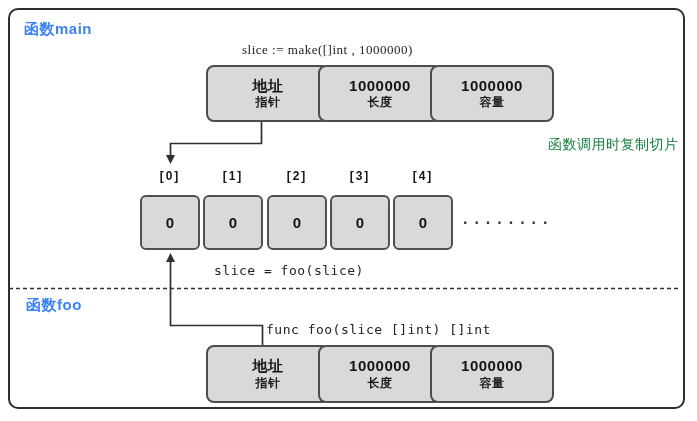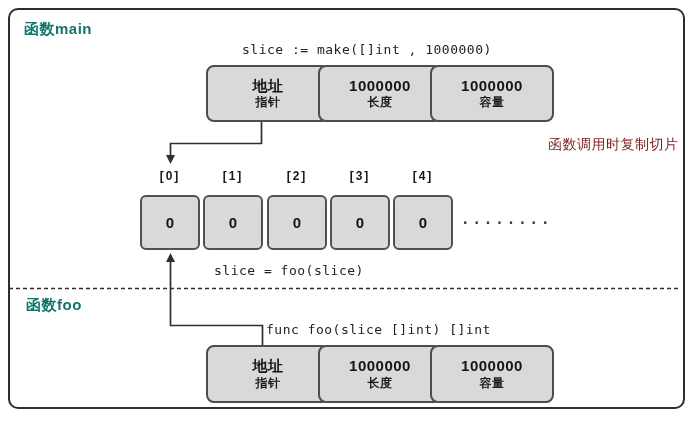--- a/index.html
+++ b/index.html
@@ -25,21 +25,21 @@
   }
   .connectors {
     position: absolute;
     left: 0; top: 0;
     pointer-events: none;
   }
   .scope-label {
     position: absolute;
     font-size: 15px;
     font-weight: 700;
-    color: #0f766e;
+    color: #3b82f6;
     letter-spacing: 0.5px;
     white-space: nowrap;
   }
   .code {
     position: absolute;
     font-family: "DejaVu Sans Mono", "Liberation Mono", monospace;
     font-size: 13px;
     color: #222222;
     letter-spacing: 0.5px;
     white-space: nowrap;
@@ -102,21 +102,21 @@
     font-size: 14px;
     font-weight: 700;
     letter-spacing: 3px;
     color: #3a3a3a;
     white-space: nowrap;
   }
   .note {
     position: absolute;
     font-size: 14px;
     font-weight: 500;
-    color: #7f1d1d;
+    color: #15803d;
     letter-spacing: 0.5px;
     white-space: nowrap;
   }
 </style>
 </head>
 <body>
 
 <div class="canvas">
 
   <div class="frame"></div>
@@ -132,21 +132,21 @@
       <path d="M262.5,345 L262.5,325.5 L170.5,325.5 L170.5,261" fill="none" stroke="#2f2f2f" stroke-width="1.7"></path>
       <polygon points="166,262 175,262 170.5,253" fill="#2f2f2f"></polygon>
     </g>
 
     <line x1="9" y1="288.5" x2="681" y2="288.5" stroke="#2f2f2f" stroke-width="1.5" stroke-dasharray="4,3"></line>
   </svg>
 
   <span class="scope-label" style="left:24px; top:20px;">函数main</span>
   <span class="scope-label" style="left:26px; top:296px;">函数foo</span>
 
-  <span class="code" style="left:242px; top:42px;">slice := make([]int , 1000000)</span>
+  <span class="code" style="left:242px; top:42px;font-family:Liberation Serif, serif;">slice := make([]int , 1000000)</span>
   <span class="code" style="left:214px; top:263px;">slice = foo(slice)</span>
   <span class="code" style="left:266px; top:322px;">func foo(slice []int) []int</span>
 
   <div class="slicebox" style="left:206px; top:65px;">
     <span class="box-value">地址</span>
     <span class="box-label">指针</span>
   </div>
   <div class="slicebox" style="left:318px; top:65px;">
     <span class="box-value">1000000</span>
     <span class="box-label">长度</span>

